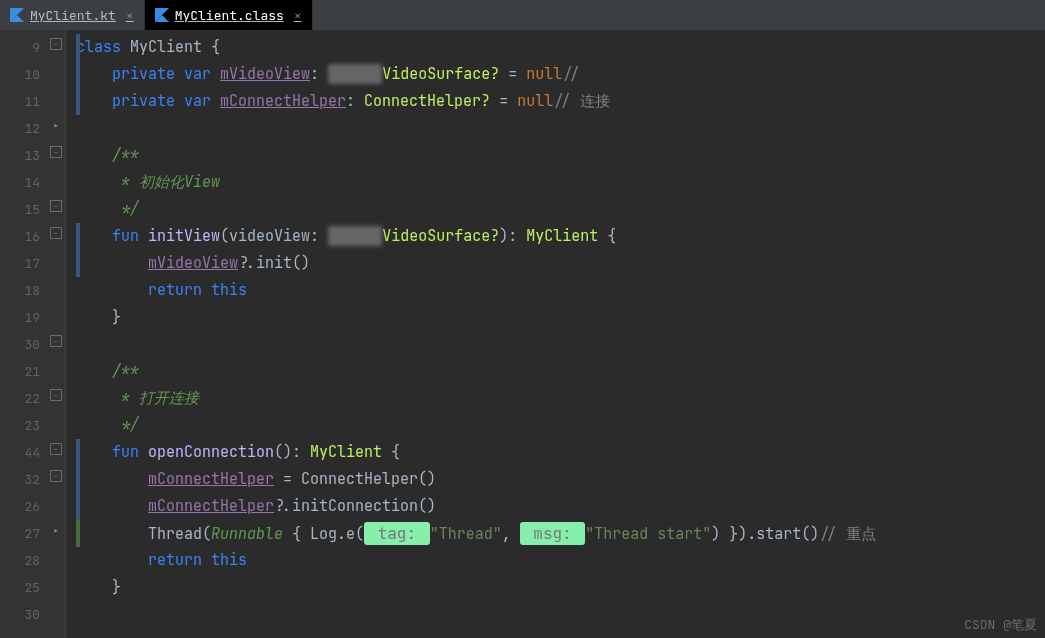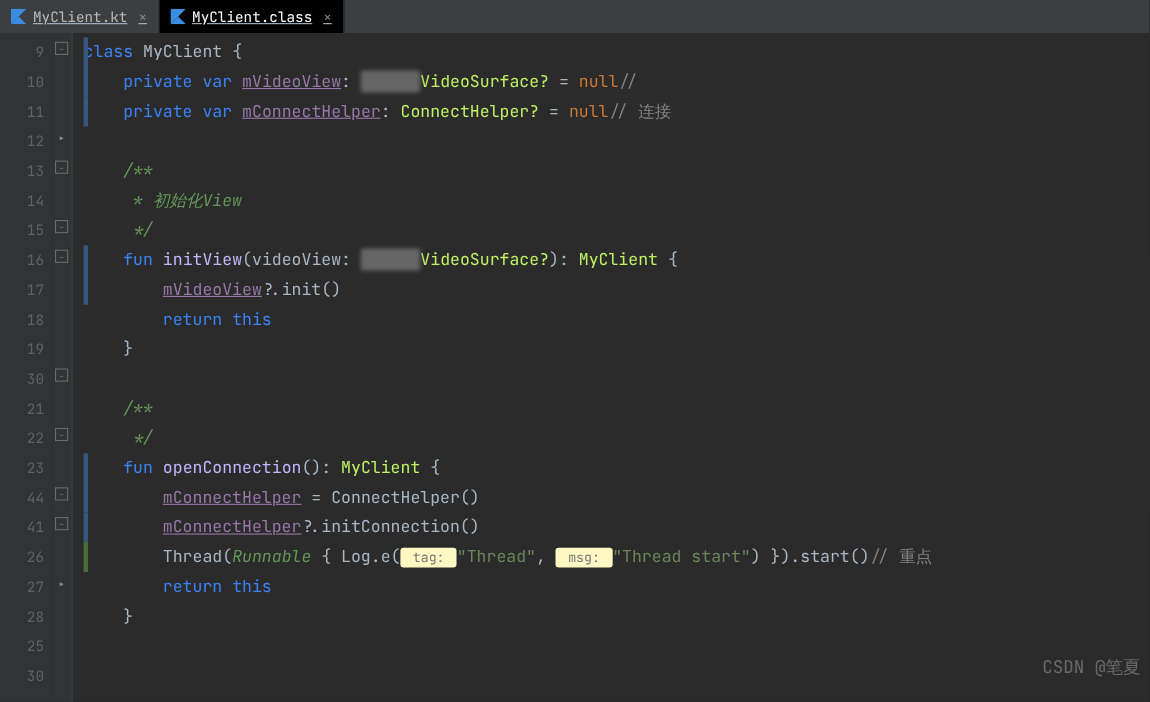--- a/index.html
+++ b/index.html
@@ -37,23 +37,23 @@
   .ident { color:#a9b7c6; }
   .field { color:#9876aa; text-decoration:underline; }
   .type { color:#bef264; }
   .nullkw { color:#cc7832; }
   .comment { color:#808080; }
   .doccomment { color:#629755; font-style:italic; }
   .str { color:#6a8759; }
   .punc { color:#a9b7c6; }
   .funname { color:#c4b5fd;text-align:center; }
   .param { color:#a9b7c6; }
-  .hint { color:#787878; font-size:12px; background:#fef9c3; padding:1px 4px; border-radius:3px; }
+  .hint { color:#787878; font-size:16px; background:#86efac; padding:1px 4px; border-radius:3px; }
   .blur { background:#666; color:#666; border-radius:2px; filter:blur(2px); }
-  .watermark { position:absolute; right:8px; bottom:20px; color:#6a6a6a; font-size:16px; }
+  .watermark { position:absolute; right:8px; bottom:4px; color:#6a6a6a; font-size:13px; }
 </style>
 </head>
 <body>
 
 <div class="tabbar">
   <div class="tab">
     <span class="tab-icon">
       <svg viewBox="0 0 16 16">
           <polygon points="0,0 16,0 0,16" fill="#3a8de0"></polygon>
           <polygon points="0,16 8,8 16,16" fill="#3a8de0"></polygon>
@@ -85,21 +85,21 @@
       <div class="gline">15</div>
       <div class="gline">16</div>
       <div class="gline">17</div>
       <div class="gline">18</div>
       <div class="gline">19</div>
       <div class="gline">30</div>
       <div class="gline">21</div>
       <div class="gline">22</div>
       <div class="gline">23</div>
       <div class="gline">44</div>
-      <div class="gline">41</div>
+      <div class="gline">32</div>
       <div class="gline">26</div>
       <div class="gline">27</div>
       <div class="gline">28</div>
       <div class="gline">25</div>
       <div class="gline">30</div>
     </div>
   <div class="fold-col">
     <div class="fmark box" style="top:8px">−</div>
     <div class="fmark" style="top:90px;font-size:12px;color:#8a8a8a">▸</div>
     <div class="fmark box" style="top:116px">−</div>
@@ -134,20 +134,21 @@
     <div class="ln"><span class="hl-strip hl-blue"></span>        <span class="field">mVideoView</span><span class="ident">?.init()</span></div>
 
     <div class="ln">        <span class="kw">return</span> <span class="kw">this</span></div>
 
     <div class="ln">    <span class="punc">}</span></div>
 
     <div class="ln"></div>
 
     <div class="ln">    <span class="doccomment">/**</span></div>
 
+    <div class="ln">    <span class="doccomment"> * 打开连接</span></div>
 
     <div class="ln">    <span class="doccomment"> */</span></div>
 
     <div class="ln"><span class="hl-strip hl-blue"></span>    <span class="kw">fun</span> <span class="funname">openConnection</span><span class="punc">(): </span><span class="type">MyClient</span> <span class="punc">{</span></div>
 
     <div class="ln"><span class="hl-strip hl-blue"></span>        <span class="field">mConnectHelper</span> <span class="punc">=</span> <span class="ident">ConnectHelper()</span></div>
 
     <div class="ln"><span class="hl-strip hl-blue"></span>        <span class="field">mConnectHelper</span><span class="ident">?.initConnection()</span></div>
 
     <div class="ln"><span class="hl-strip hl-green"></span>        <span class="ident">Thread(</span><span class="doccomment" style="font-style:italic">Runnable</span><span class="ident"> { Log.e(</span><span class="hint"> tag: </span><span class="str">"Thread"</span><span class="punc">, </span><span class="hint"> msg: </span><span class="str">"Thread start"</span><span class="ident">) }).start()</span><span class="comment">// 重点</span></div>

